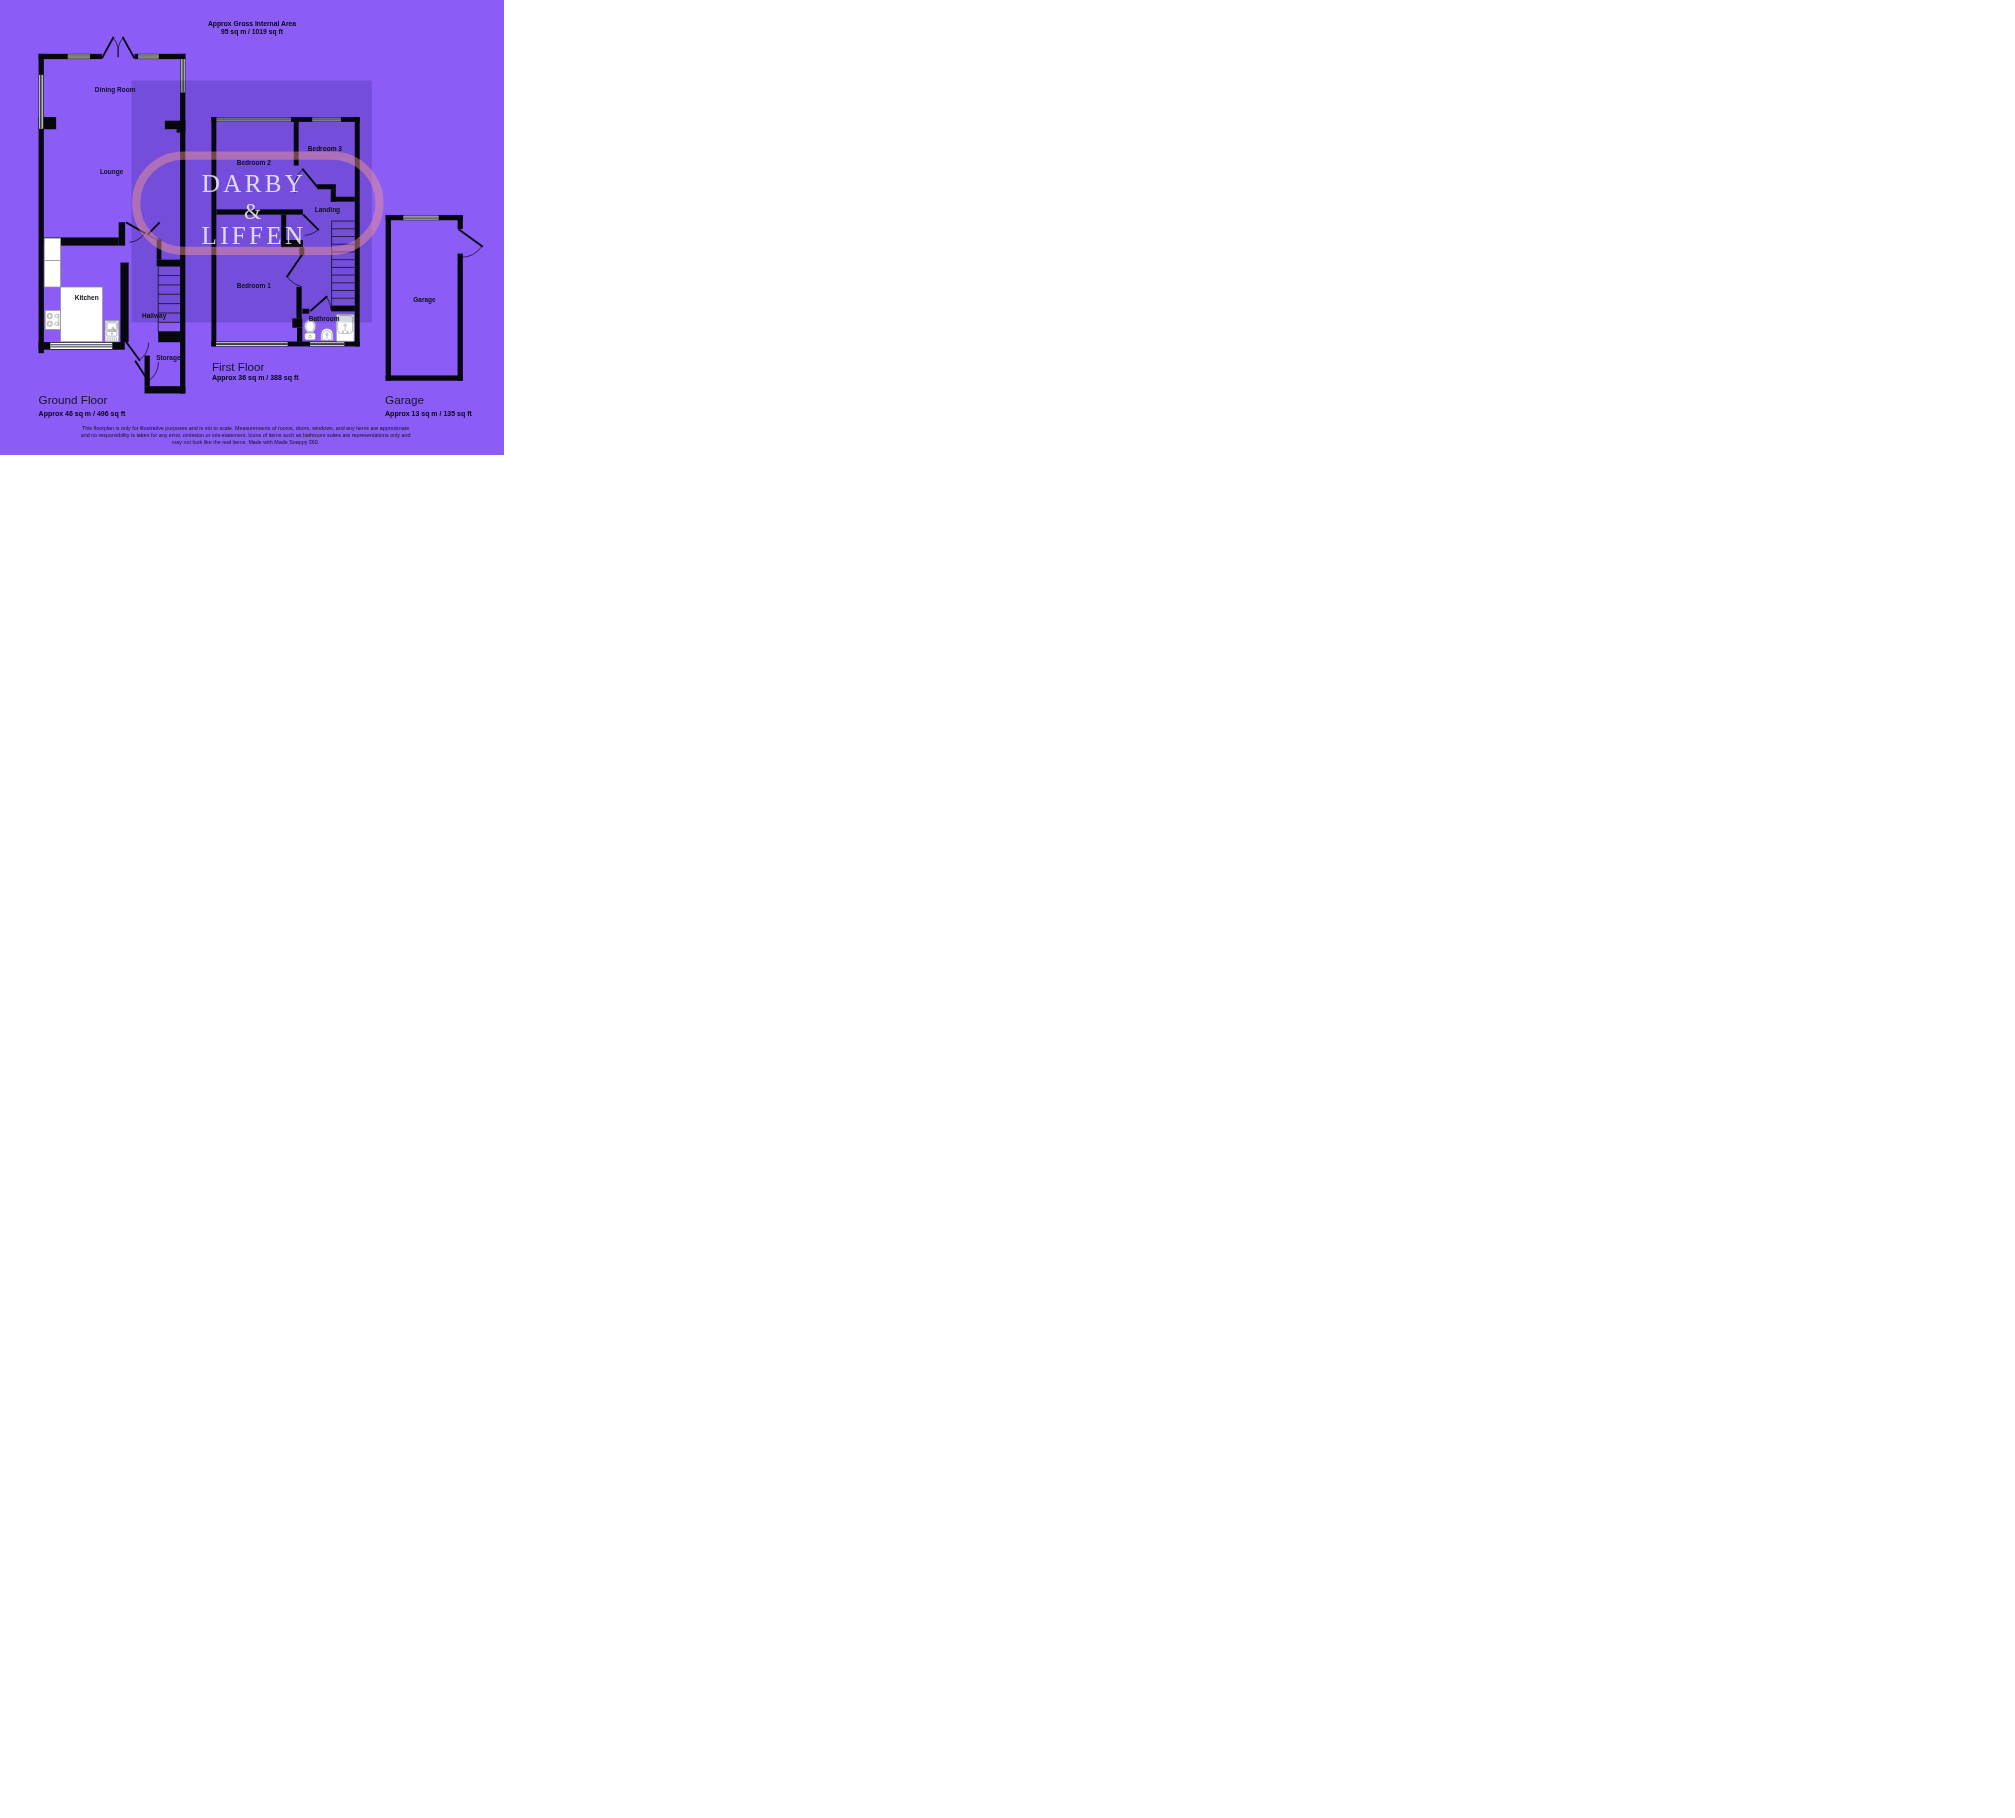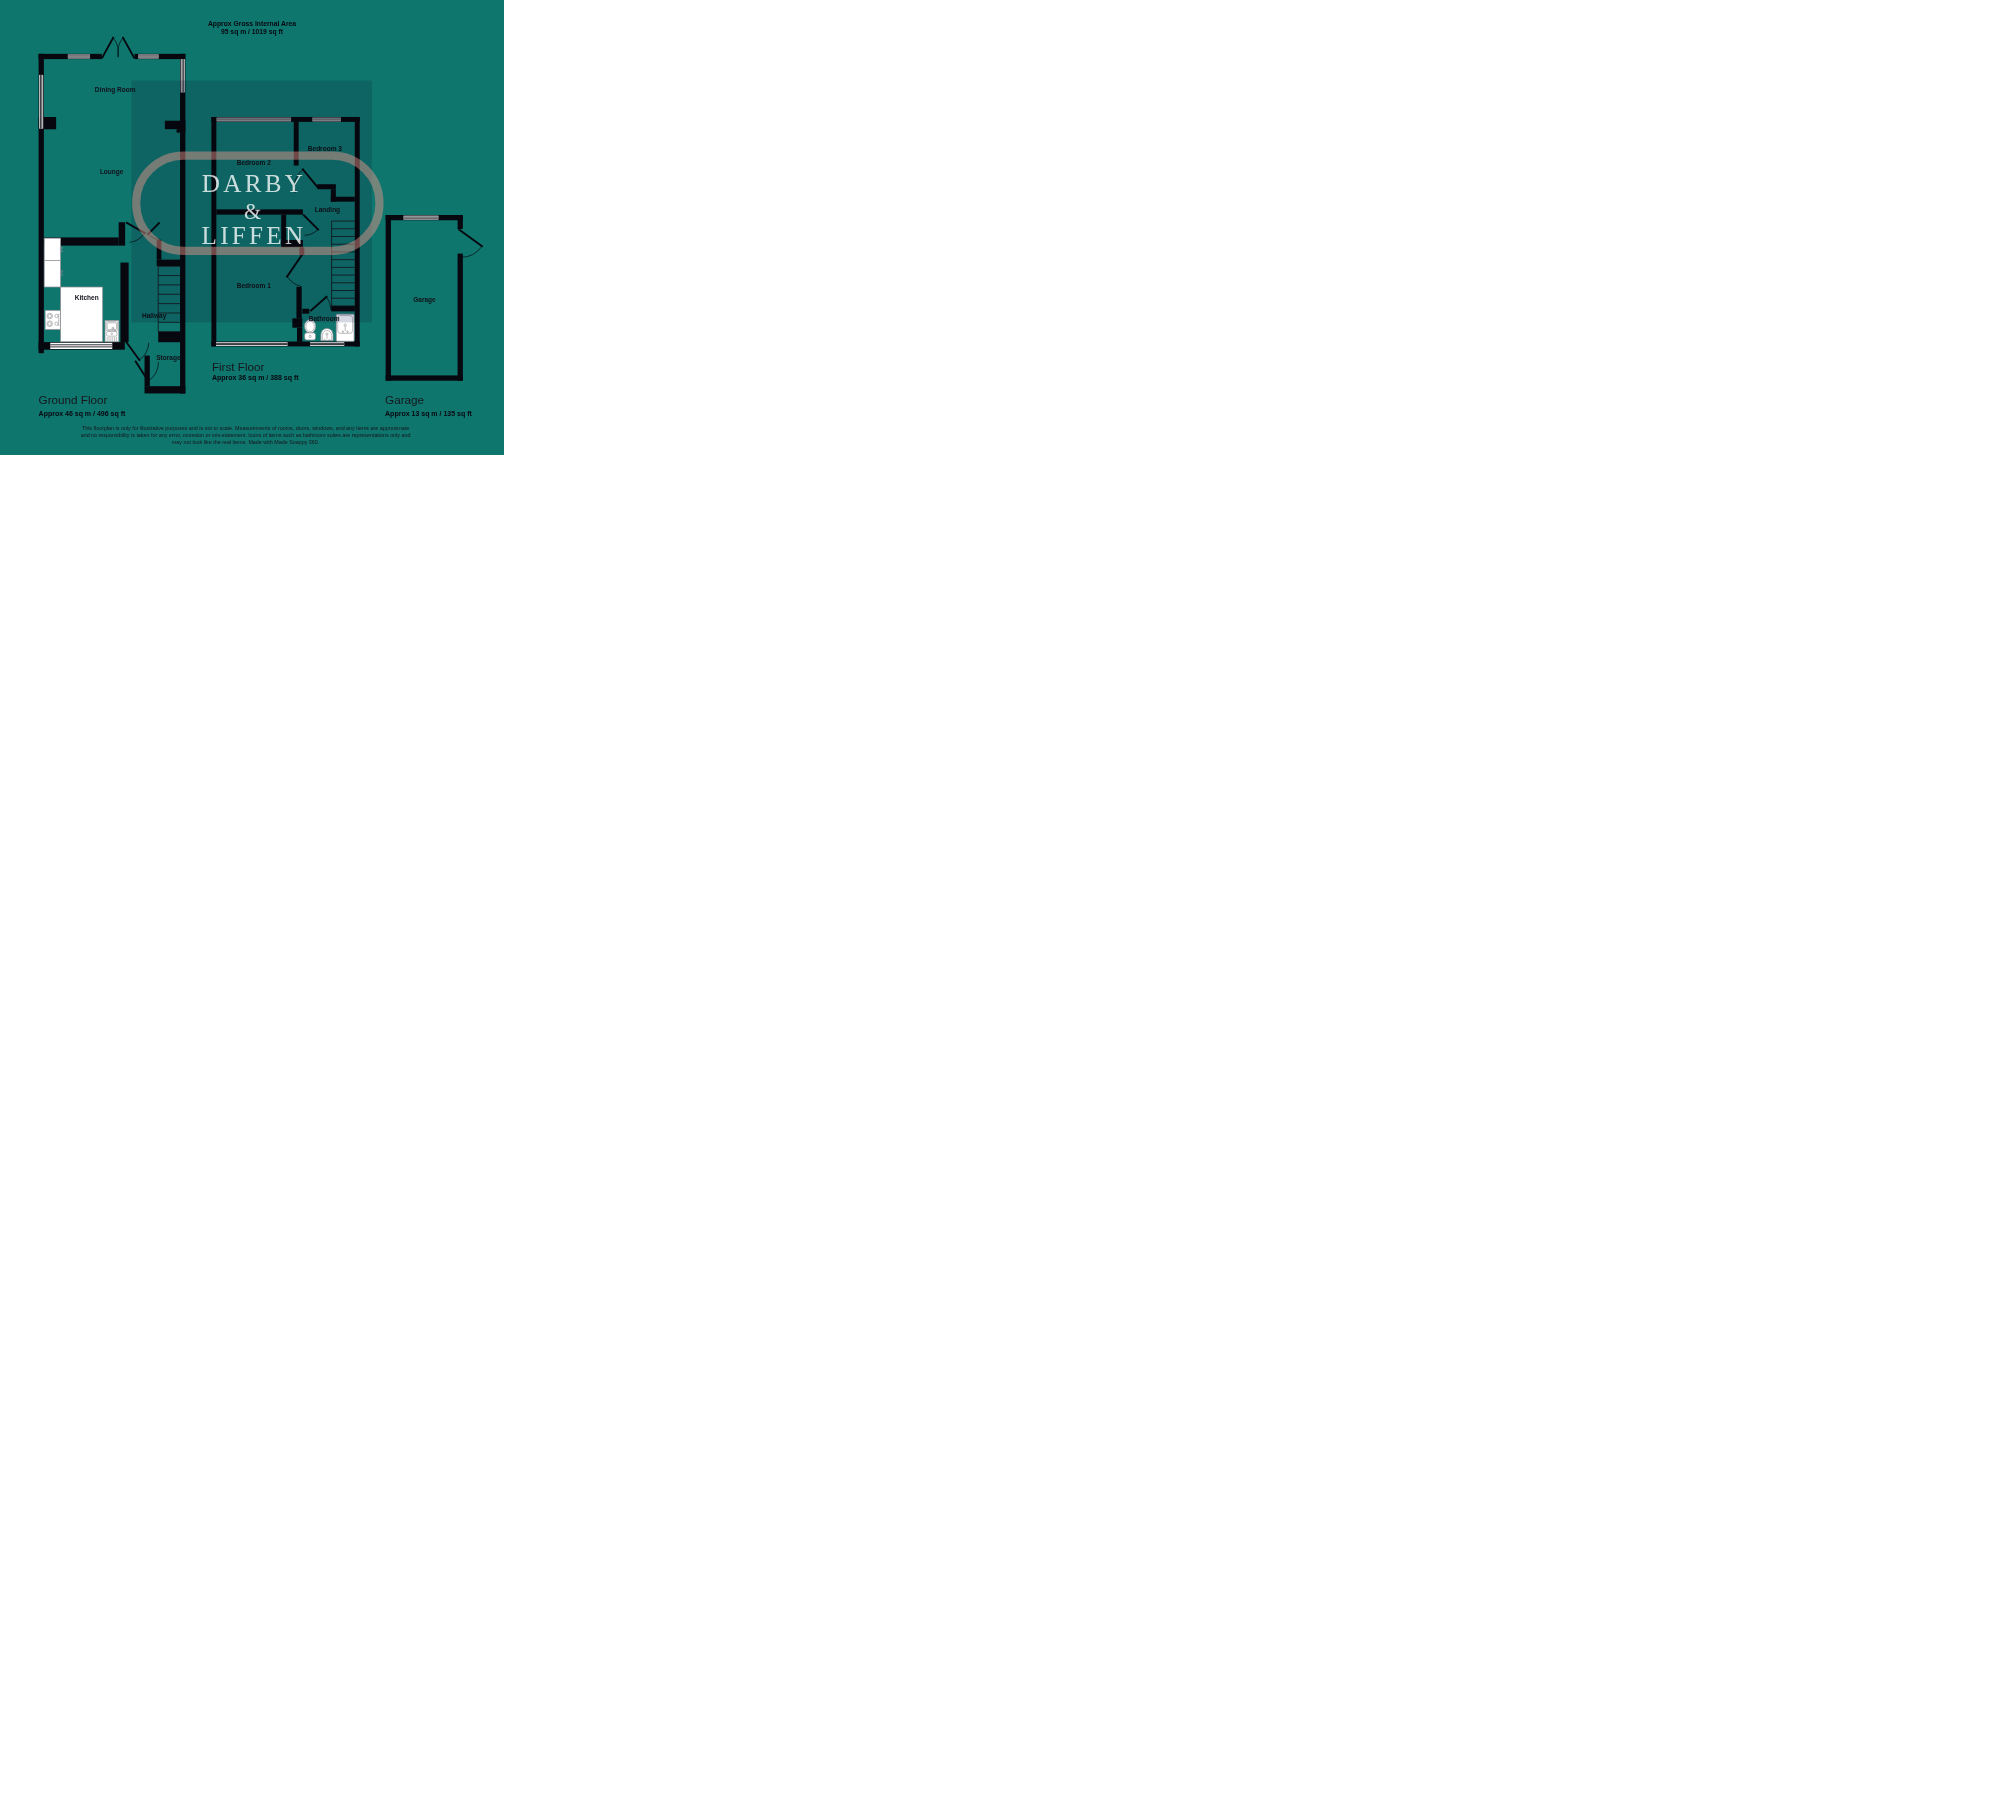--- a/index.html
+++ b/index.html
@@ -1,16 +1,16 @@
 <!DOCTYPE html>
 <html style="font-size:7.5px"><head>
 <meta charset="utf-8">
 <style>
   html,body{margin:0;padding:0;background:#ffffff;}
-  .stage{position:relative;width:504px;height:455px;background:#0f766e;overflow:hidden;}
+  .stage{position:relative;width:504px;height:455px;background:#8b5cf6;overflow:hidden;}
   svg{display:block;width:100%;height:100%;}
   .walls rect{fill:#06070f;}
   .win{fill:#ffffff;stroke:none;}
   .glz{stroke:#06070f;stroke-width:7;fill:none;}
   .leaf{stroke:#06070f;stroke-width:16;fill:none;stroke-linecap:square;}
   .arc{stroke:#06070f;stroke-width:6;fill:none;}
   .stair{stroke:#15161f;stroke-width:7;fill:none;}
   .fix{stroke:#8d8d93;stroke-width:6;fill:#ffffff;}
   .fixl{stroke:#8d8d93;stroke-width:5;fill:none;}
   .room-label{font:bold 56px "Liberation Sans",sans-serif;fill:#10111a;text-anchor:middle;}

